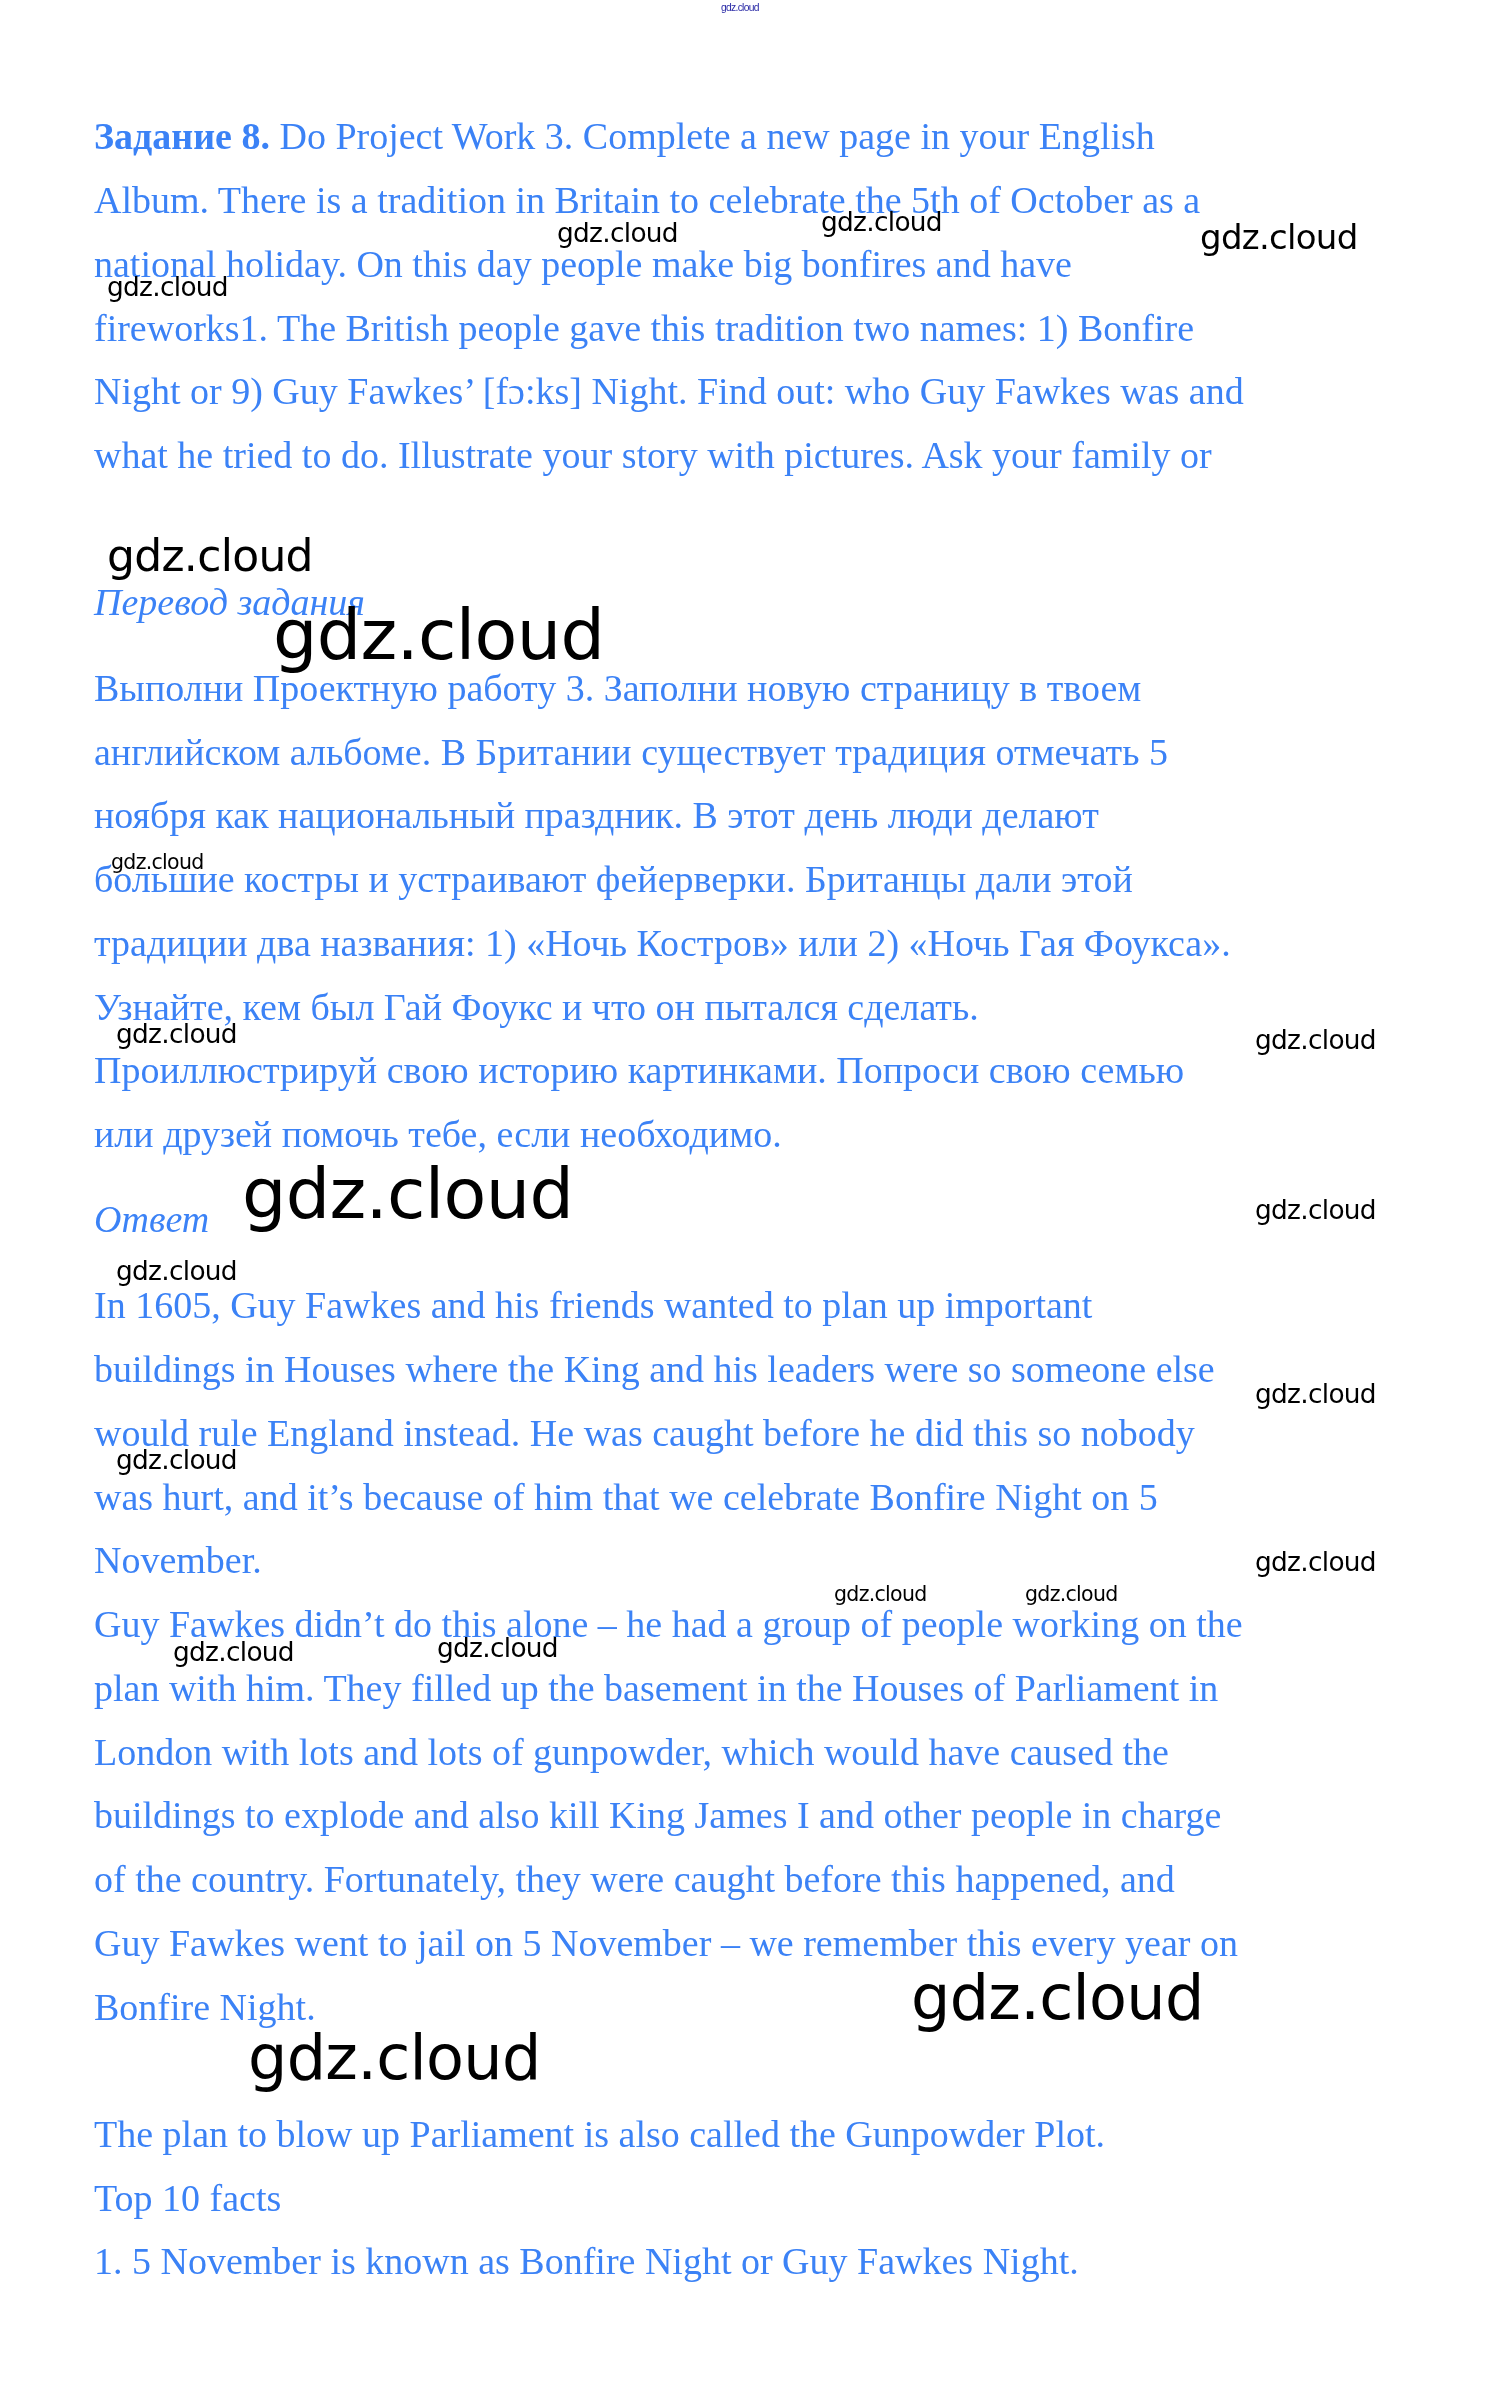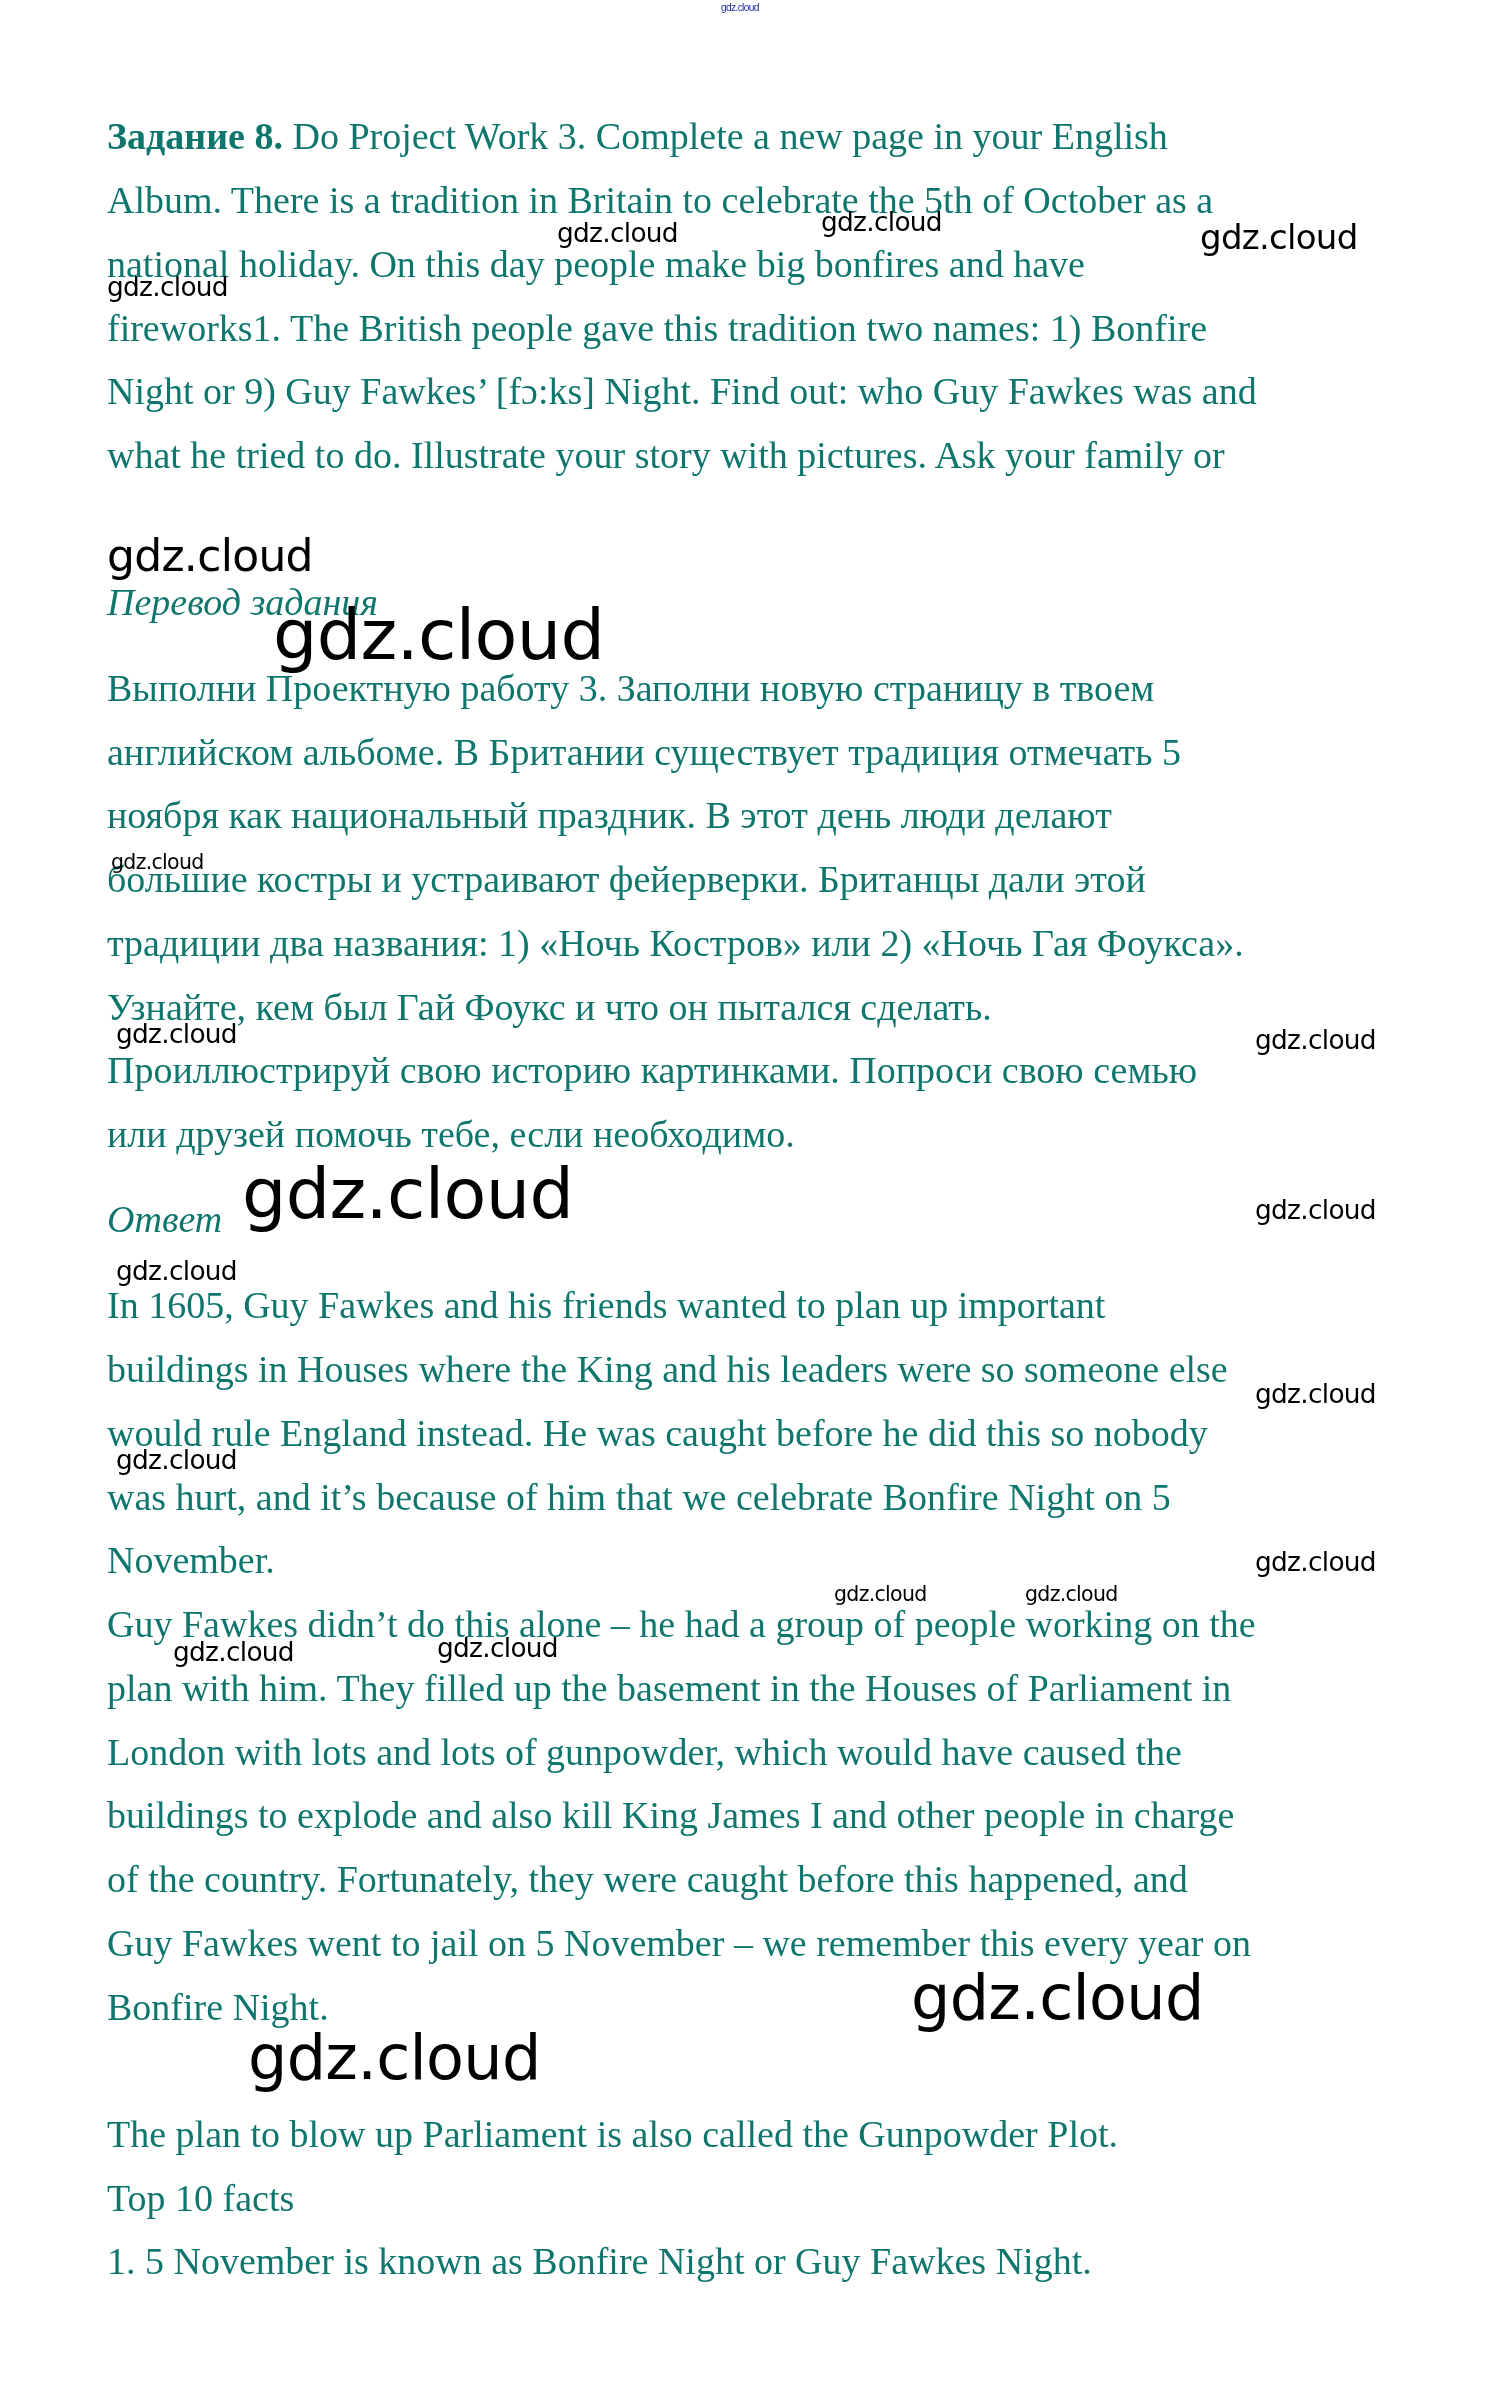--- a/index.html
+++ b/index.html
@@ -1,21 +1,21 @@
 <!DOCTYPE html>
 <html style="font-size:11.7px"><head>
   <meta charset="utf-8">
   <style>
     html, body { margin: 0; padding: 0; background: #ffffff; }
     body { width: 1506px; height: 2401px; position: relative; overflow: hidden; }
     .page { position: absolute; left: 0; top: 0; width: 1506px; height: 1807px; background: #fff; }
     .line {
-      position: absolute; left: 107px; white-space: nowrap;
+      position: absolute; left: 94px; white-space: nowrap;
       font-family: "Liberation Serif", "DejaVu Serif", serif;
-      font-size: 38px; color: #0f766e; line-height: 1;
+      font-size: 38px; color: #3b82f6; line-height: 1;
       transform-origin: left top;
     }
     .line b { font-weight: bold; }
     .ital { font-style: italic; }
     .wm {
       position: absolute; white-space: nowrap; color: #000;
       font-family: "DejaVu Sans", "Liberation Sans", sans-serif;
       line-height: 1; letter-spacing: -0.7px;
     }
     .wm-s { font-size: 26.4px; }

